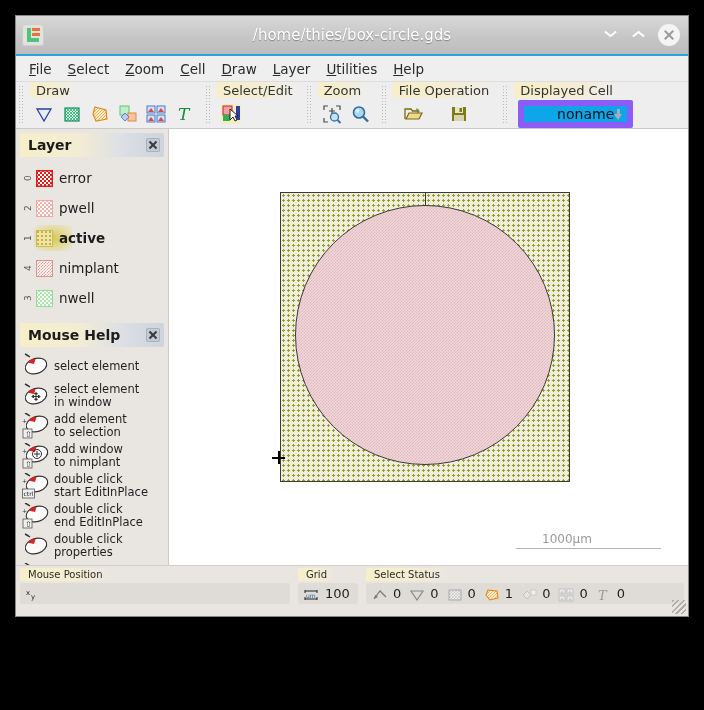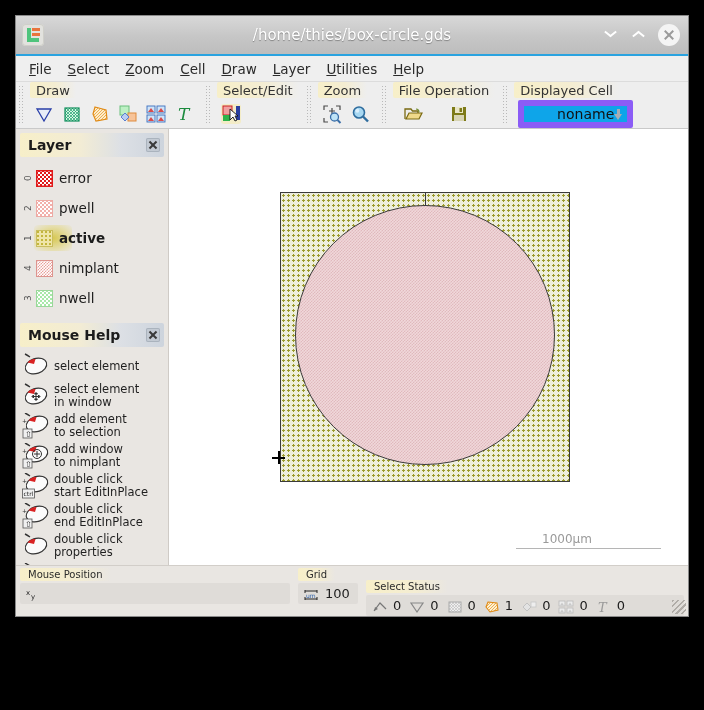--- a/index.html
+++ b/index.html
@@ -474,21 +474,21 @@
   .sb-icon { width: 16px; height: 14px; flex: 0 0 16px; position: relative; }
   .sb-num { font-size: 13px; color: #1c1c1c; margin-right: 3px; }
   .grip {
     position: absolute;
     right: 2px; bottom: 2px;
     width: 14px; height: 14px;
     background-image: repeating-linear-gradient(135deg, #b0aca7 0 1.5px, transparent 1.5px 4px);
   }
   .mp-group { flex: 0 0 270px; }
   .grid-group { flex: 0 0 60px; }
-  .ss-group { flex: 1; margin-top: 12px; }
+  .ss-group { flex: 1; }
 
   
   .combo {
     width: 95px;
     height: 22px;
     background: #0ea5e9;
     border: 6px solid #8b5cf6;
     border-radius: 2px;
     display: flex;
     align-items: center;

